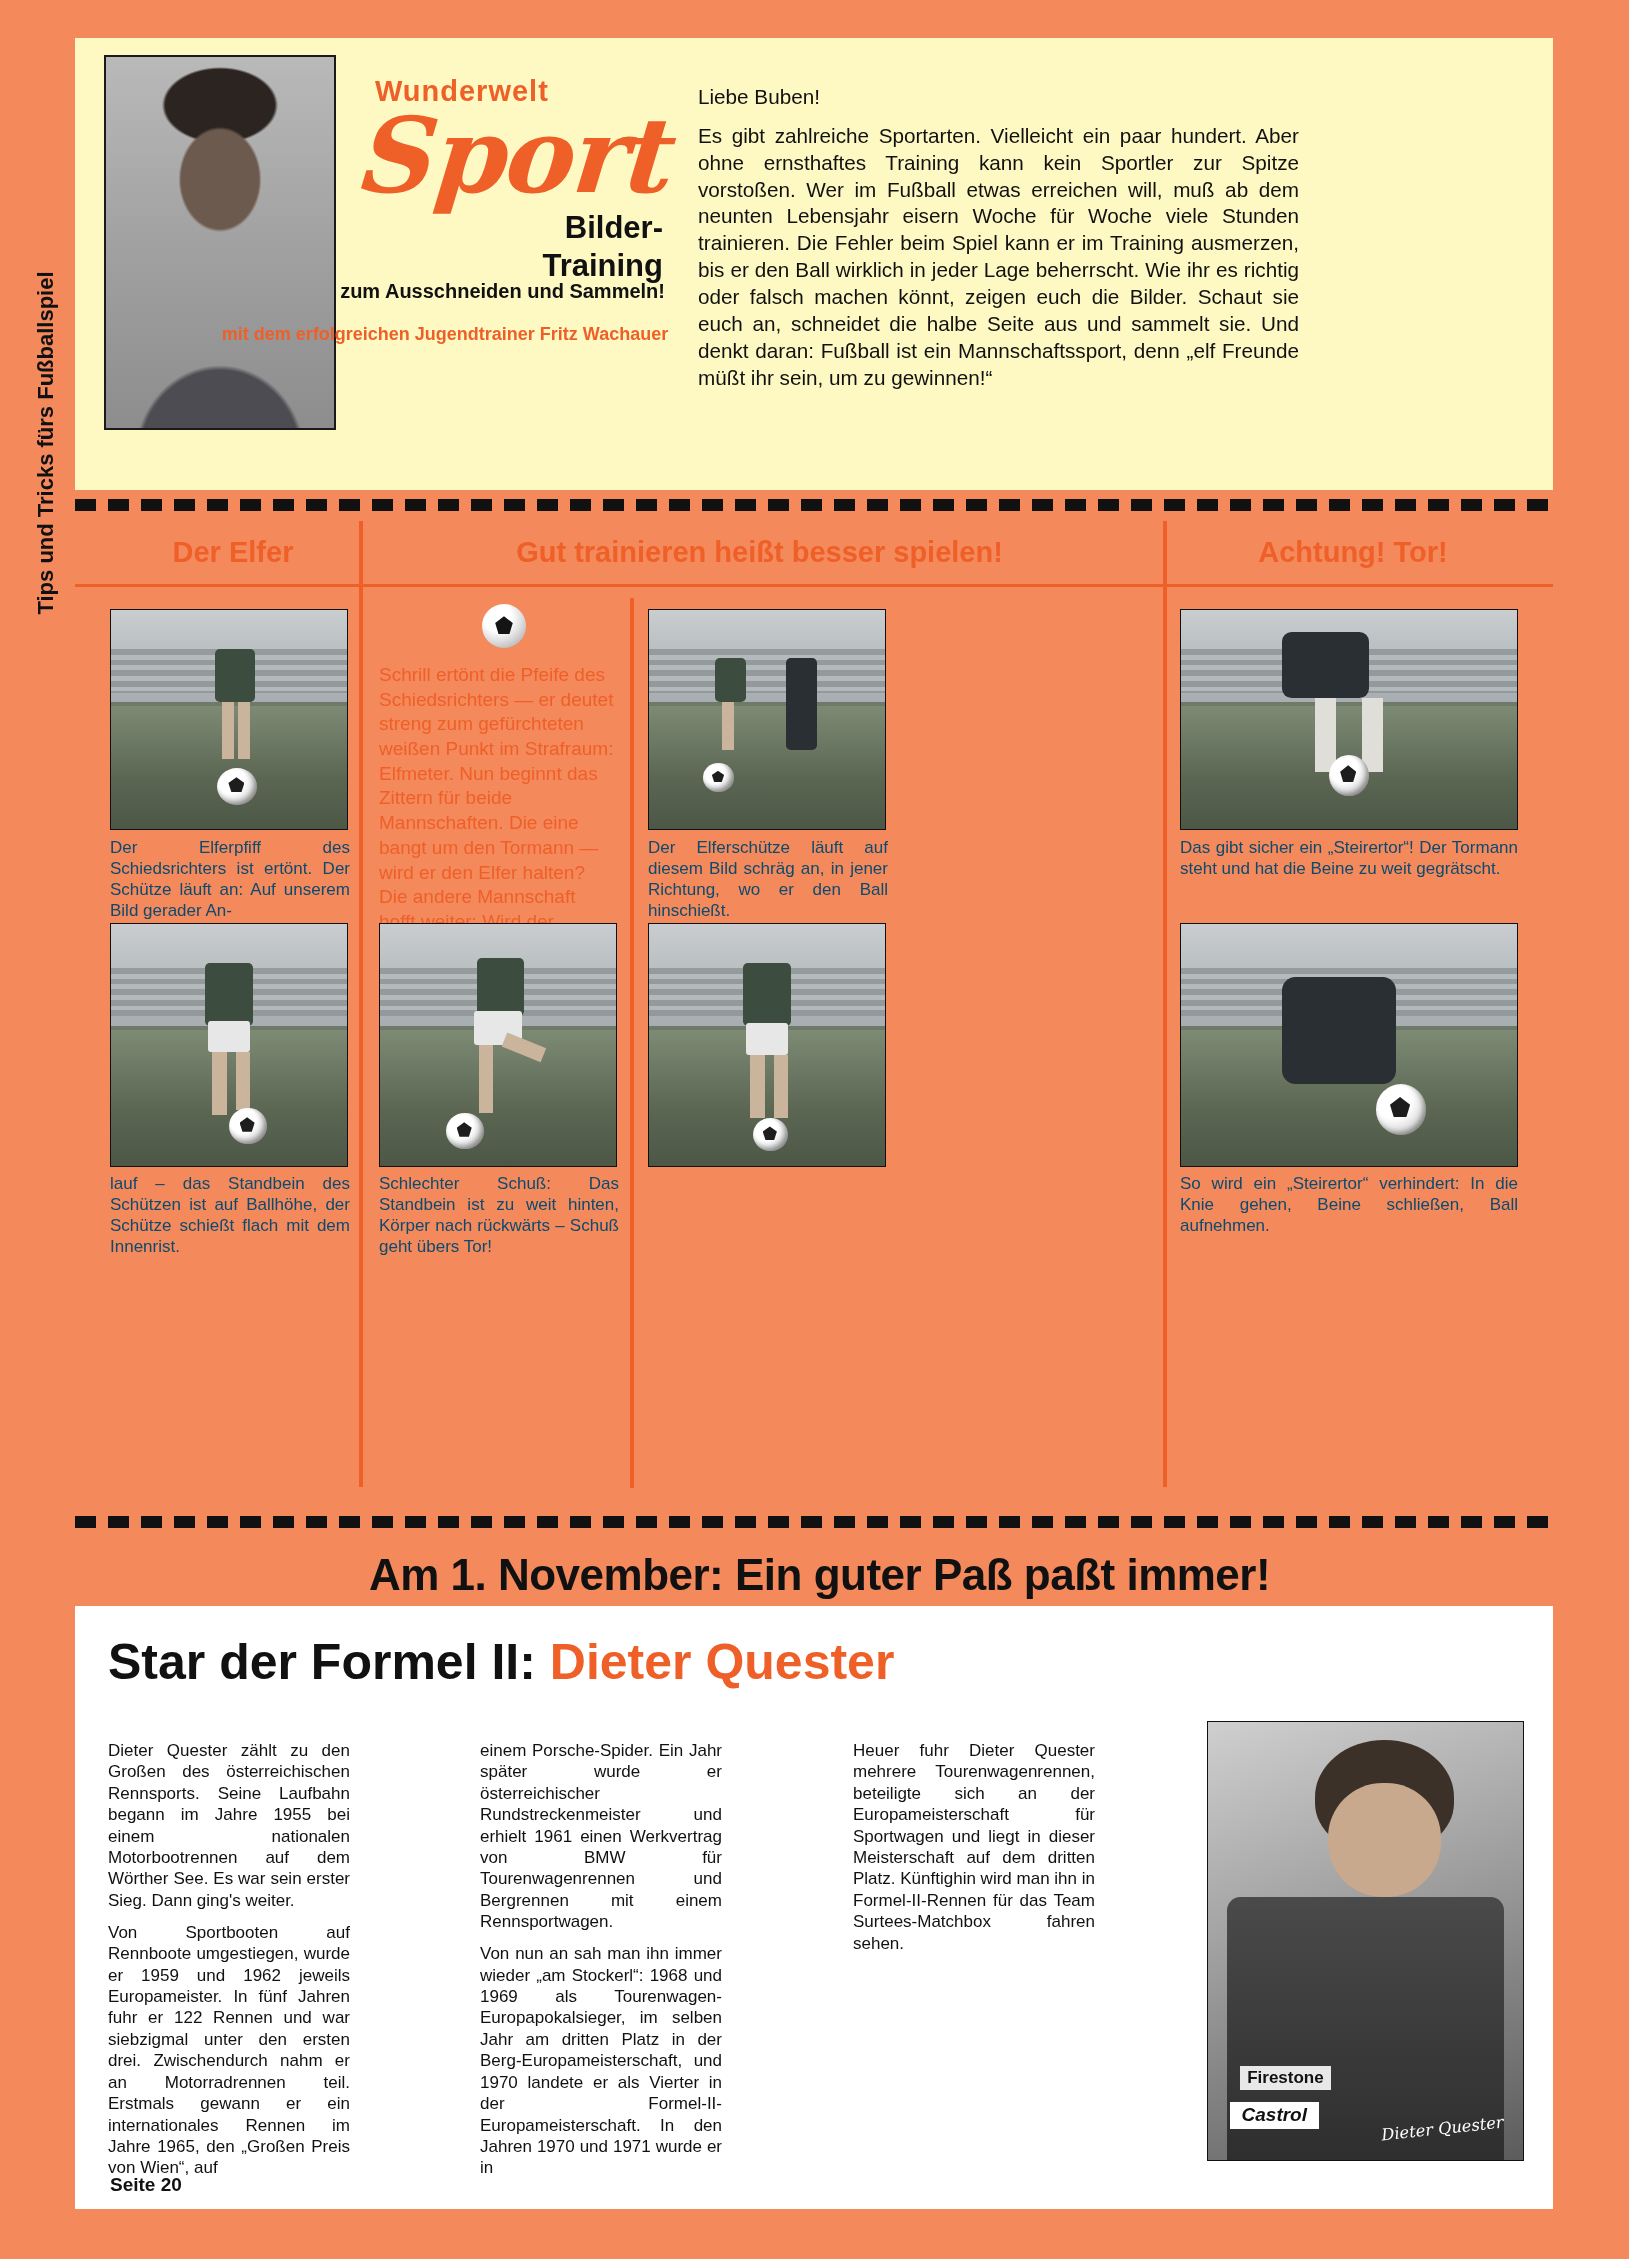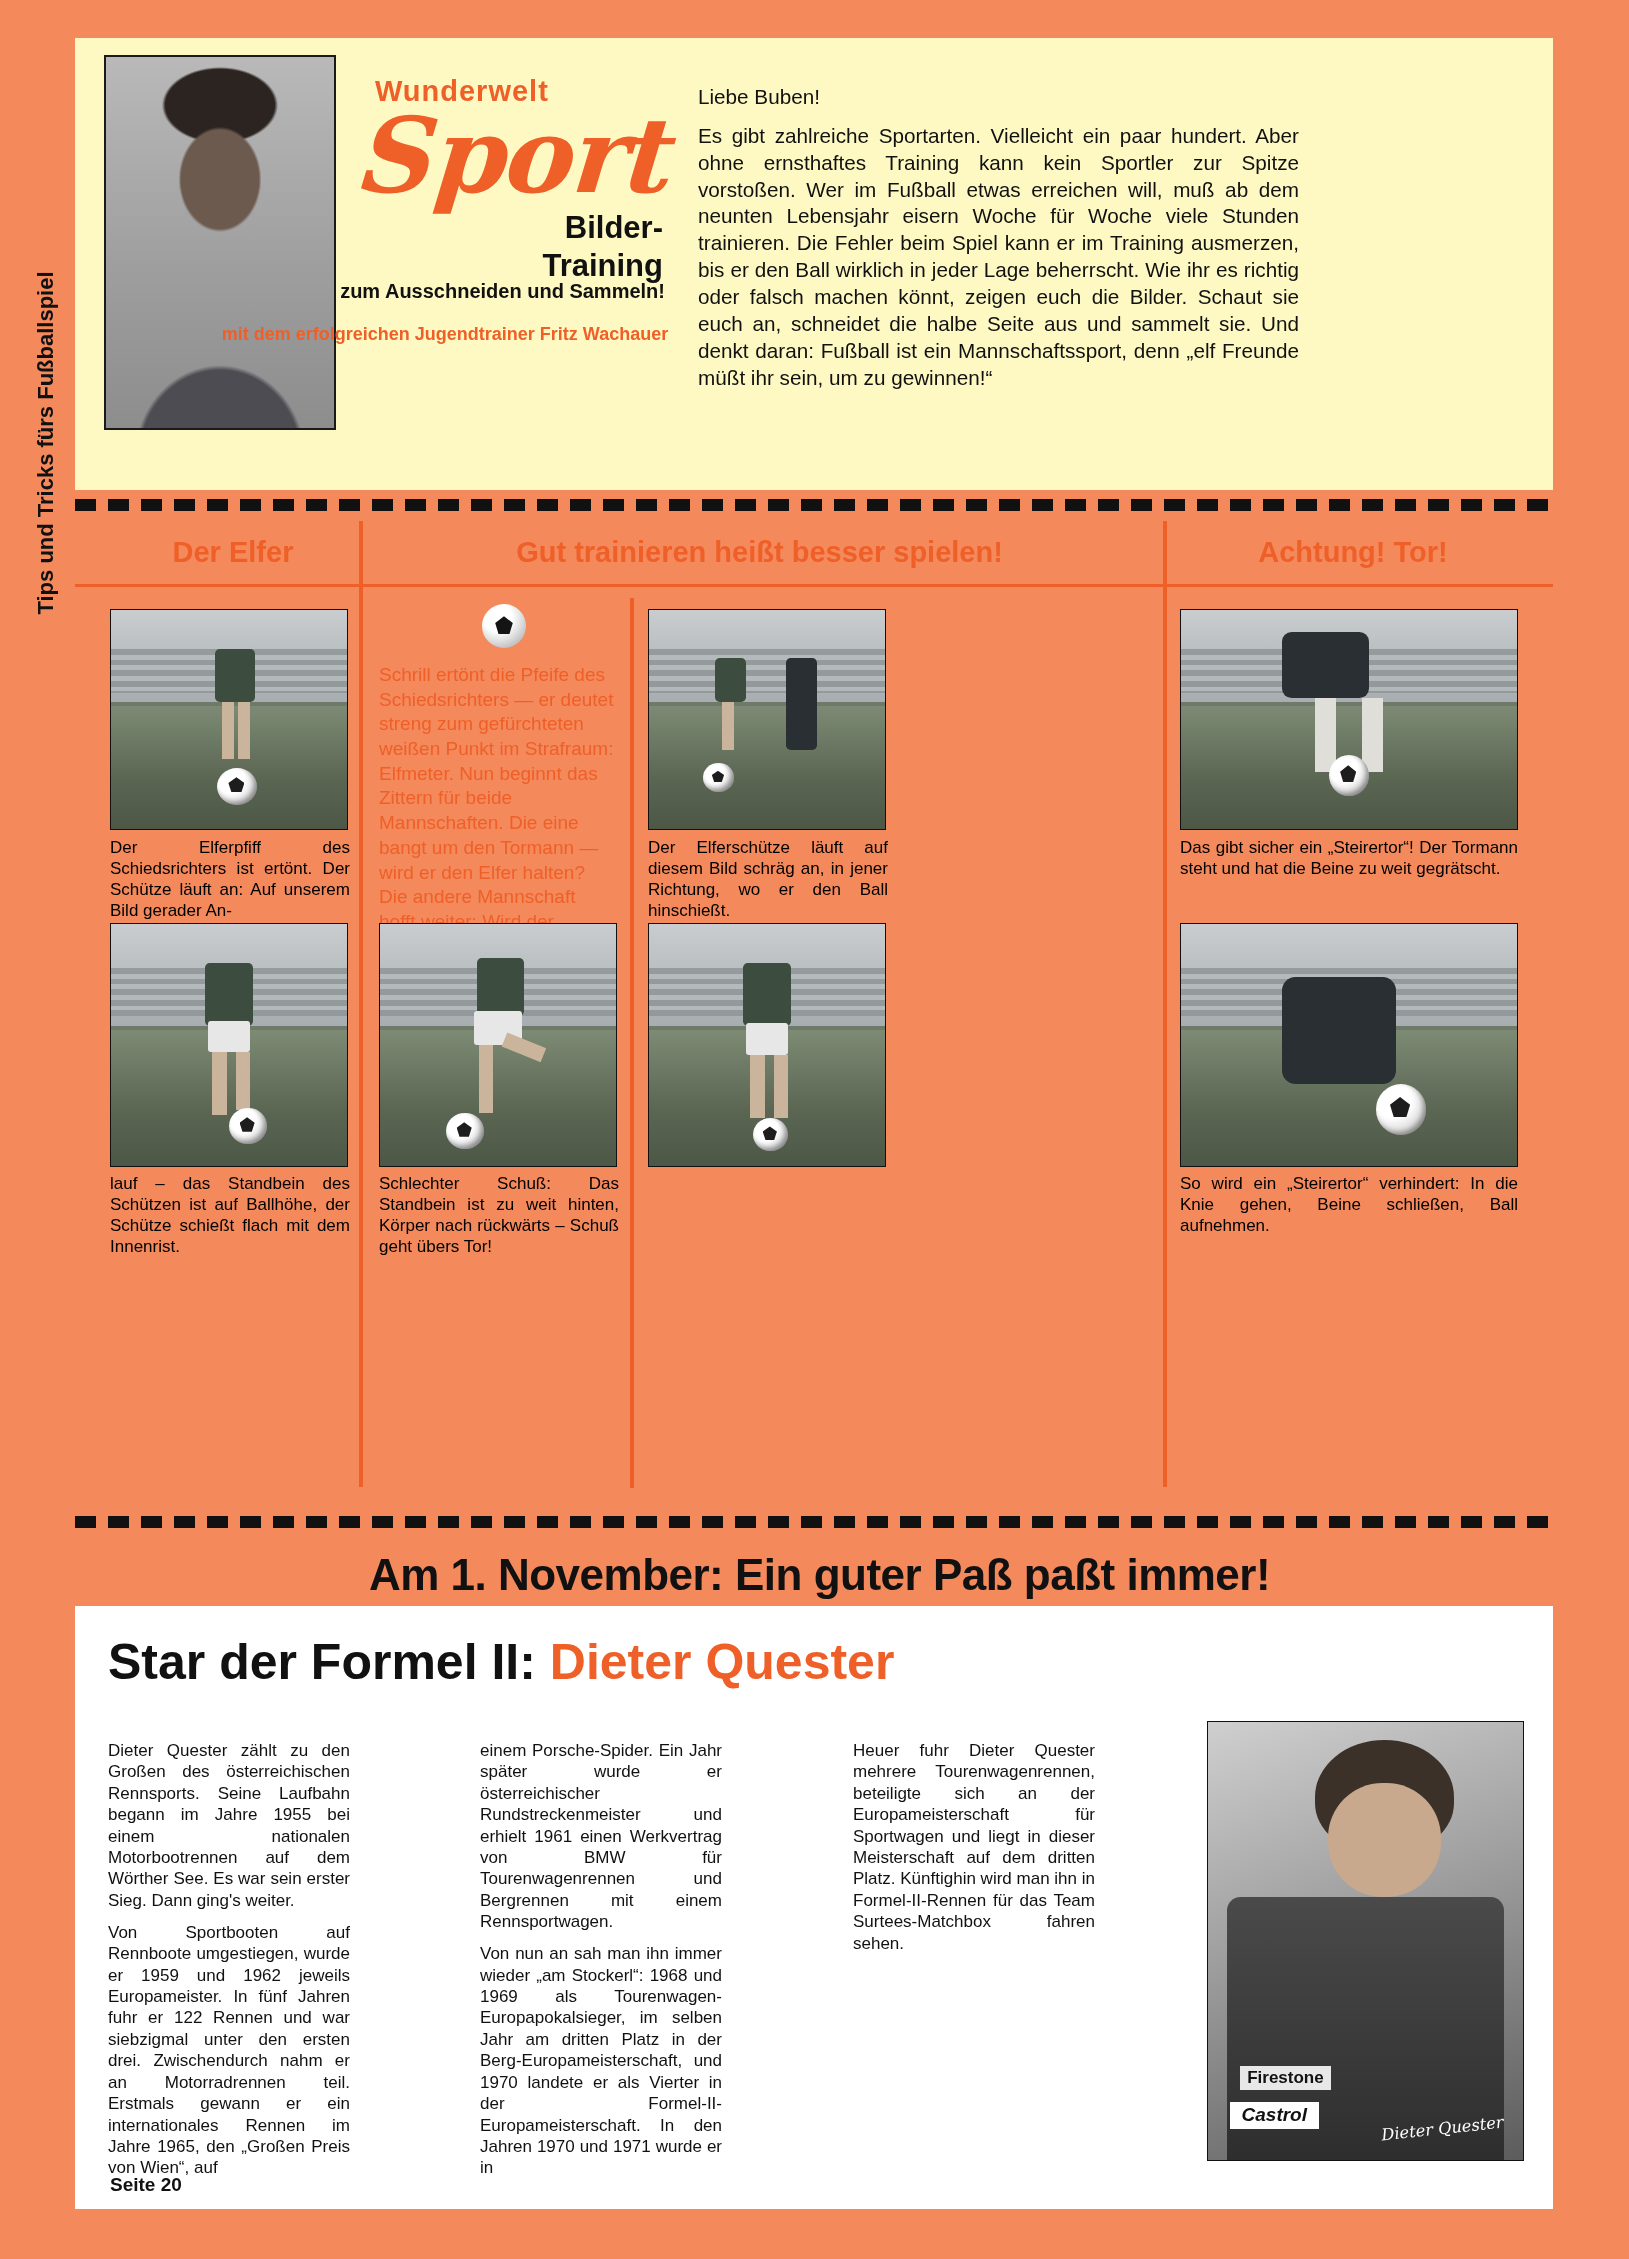--- a/index.html
+++ b/index.html
@@ -125,21 +125,21 @@
     position:absolute; border-radius:50%;
     background: radial-gradient(circle at 35% 32%, #ffffff 0 38%, #e4e4e4 60%, #b9b9b9 100%);
     box-shadow: inset -2.9px -2.9px 5.8px rgba(0,0,0,.35);
   }
   .photo .ball::after{
     content:""; position:absolute; left:28%; top:26%; width:40%; height:40%;
     background:#1d1d1d; clip-path: polygon(50% 0,100% 38%,81% 100%,19% 100%,0 38%);
   }
   .caption {
     position: absolute;
-    font-size: 17px; line-height: 1.23; color: #000000;
+    font-size: 17px; line-height: 1.23; color: #0c4a6e;
     text-align: justify;
   }
   .mid-text {
     position: absolute;
     color: #ef5f28; font-size: 19px; line-height: 1.30; font-weight: 500;
   }
   .mid-ball {
     position:absolute; width:44px; height:44px; border-radius:50%;
     background: radial-gradient(circle at 36% 30%, #ffffff 0 34%, #dedede 58%, #9b9b9b 100%);
   }

